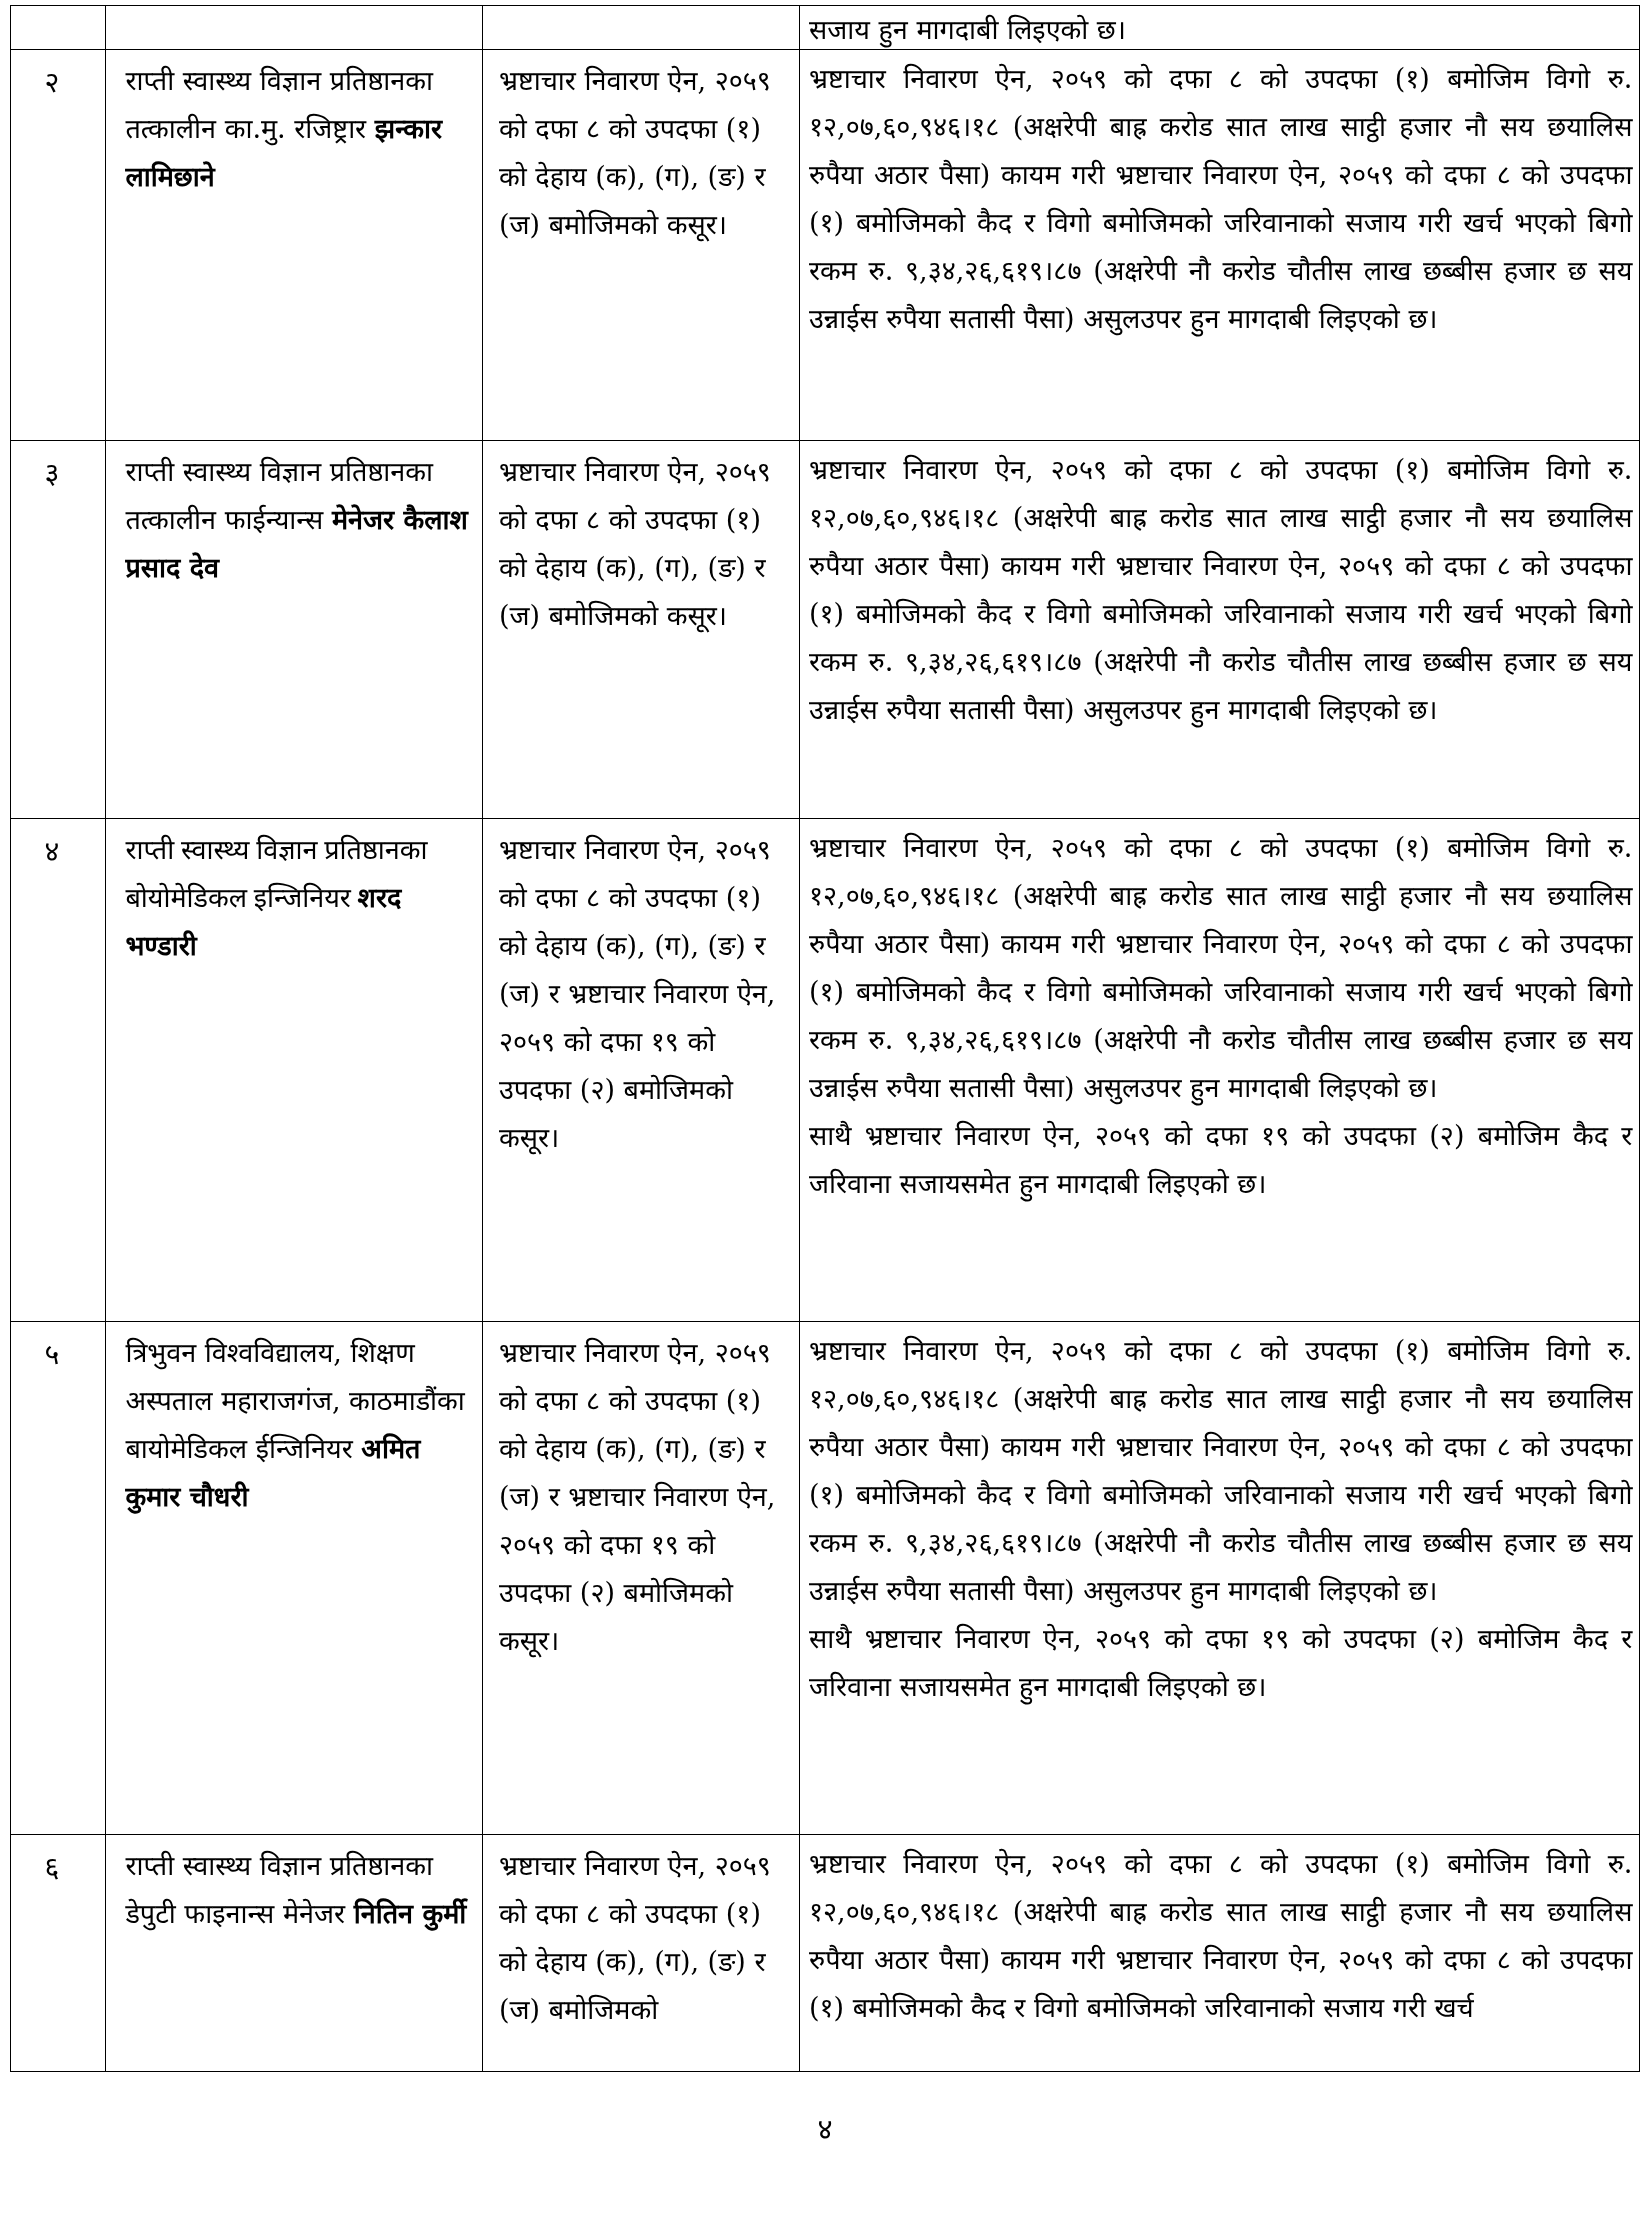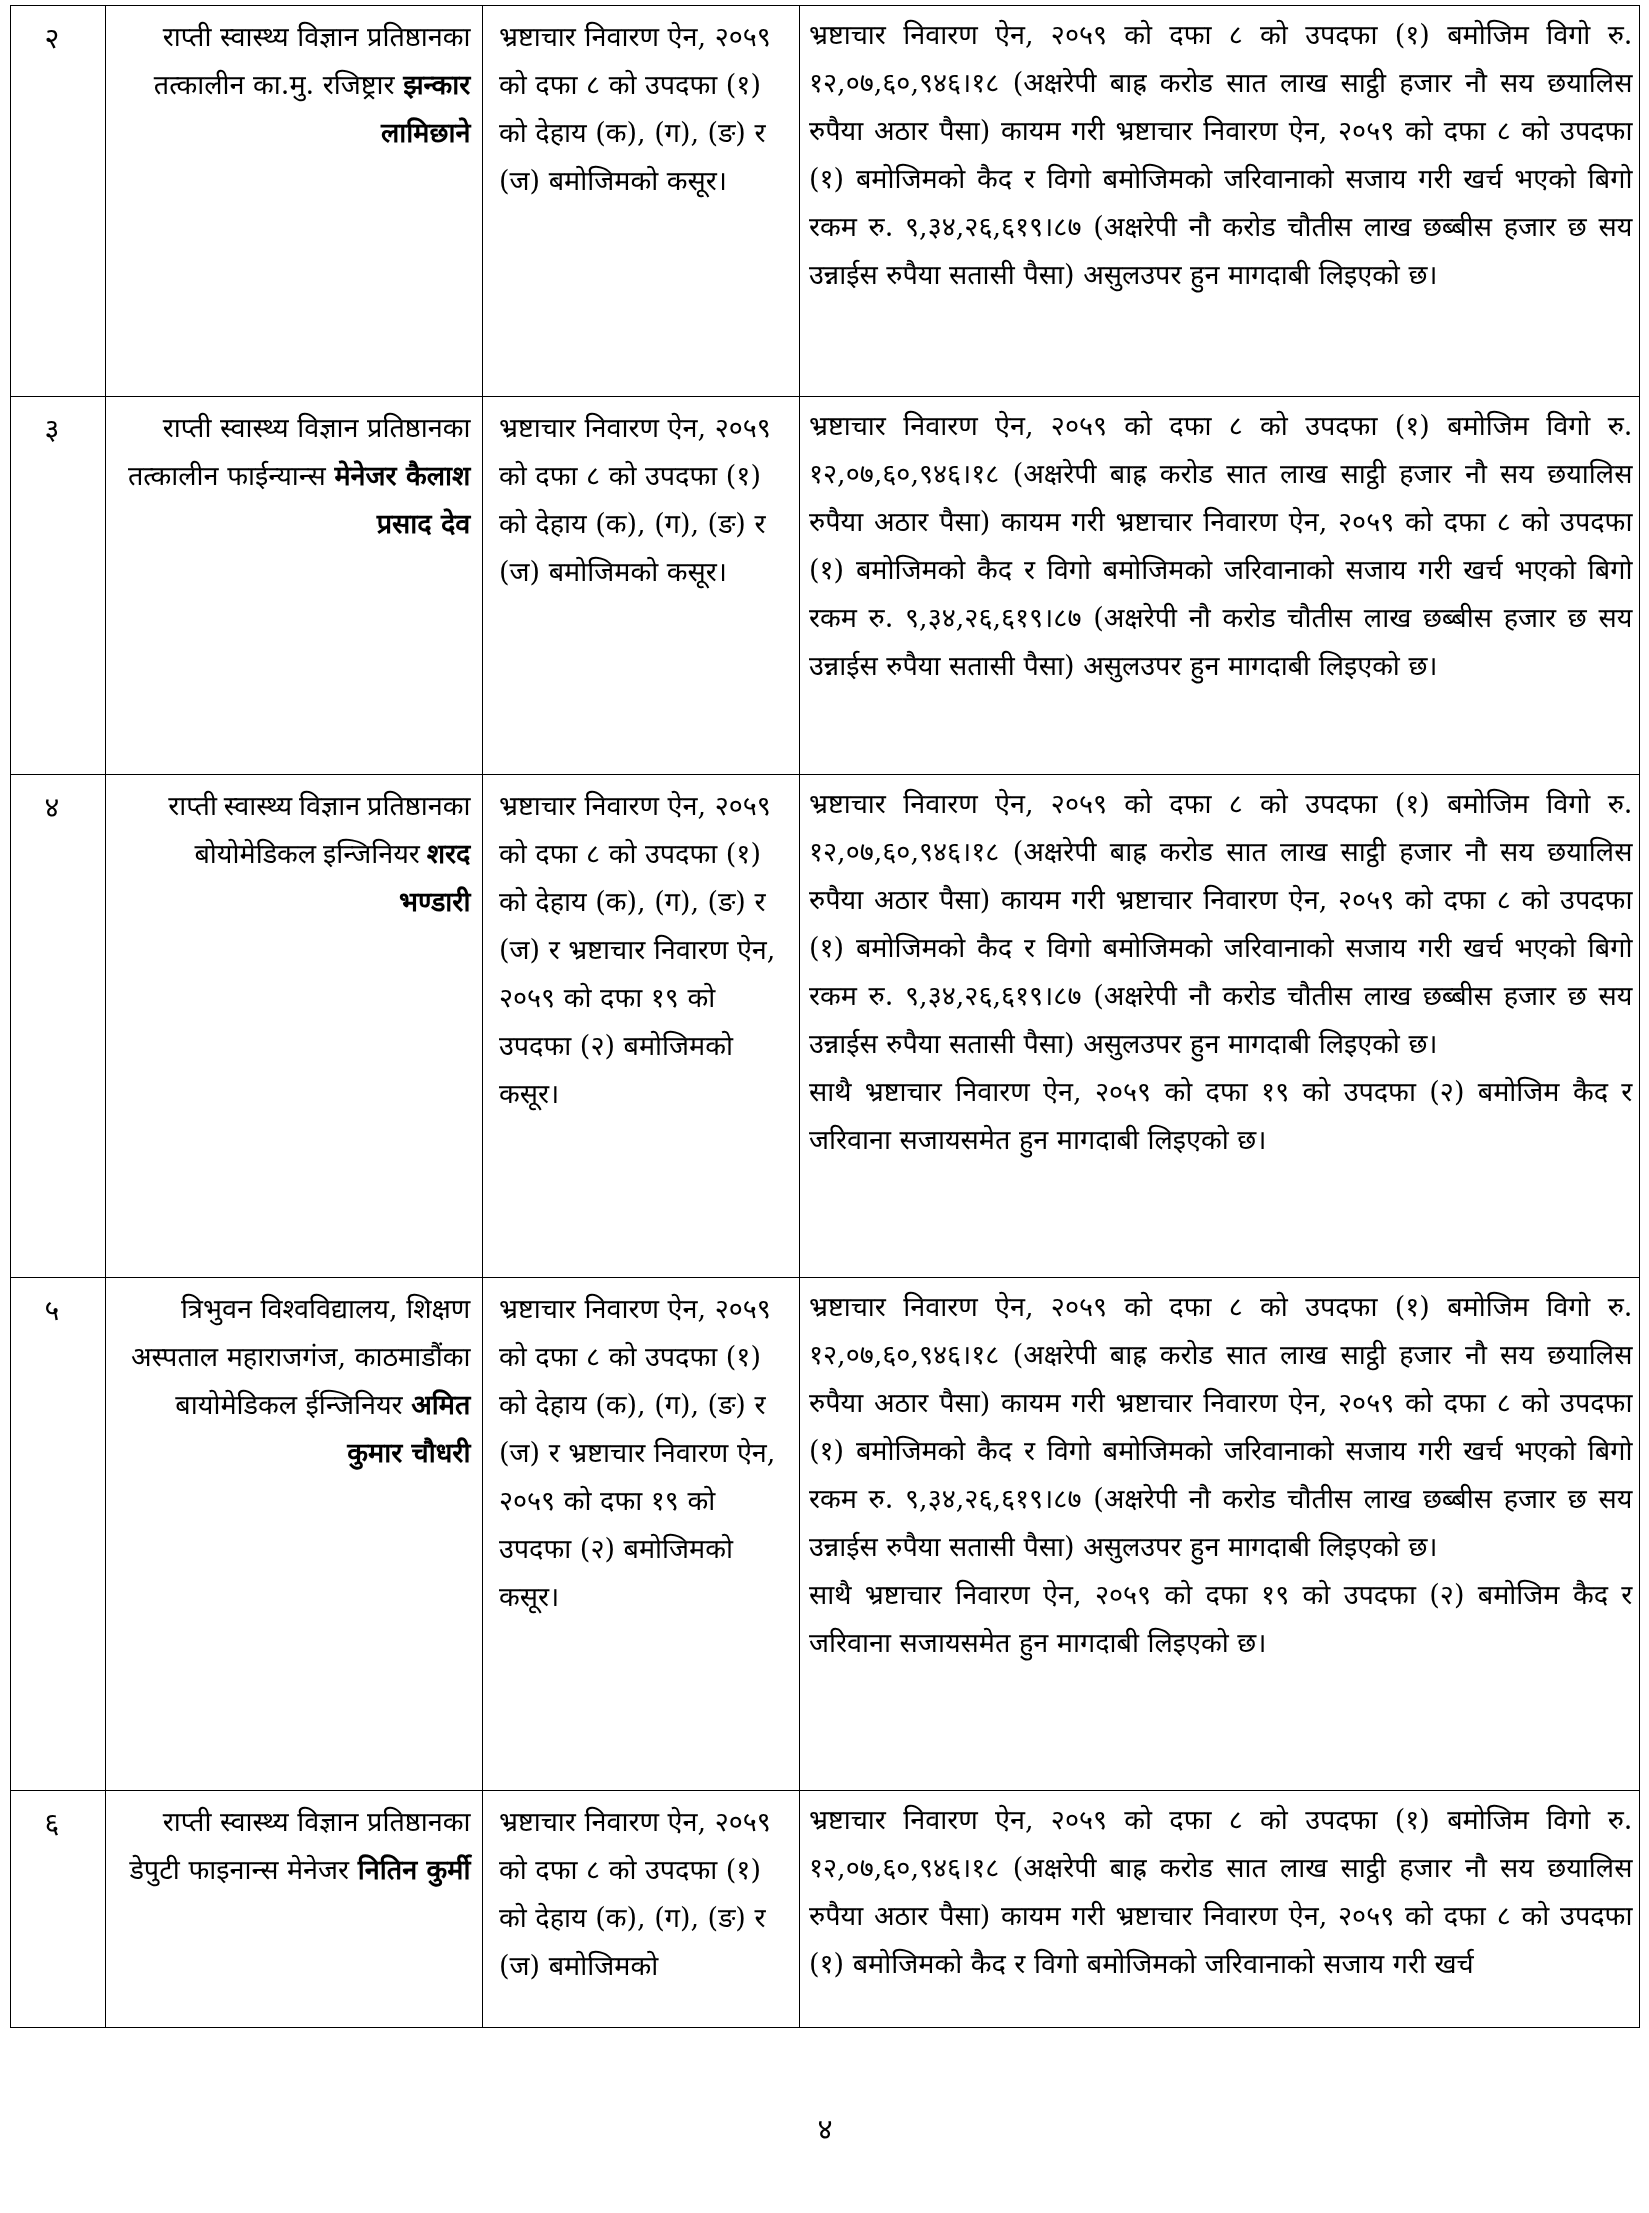--- a/index.html
+++ b/index.html
@@ -27,21 +27,20 @@
     overflow:hidden;
     font-size:27px;
     line-height:48px;
   }
   .sn-cell{
     padding:8.6px 3.5px 0 33px;
     font-size:28.5px;
   }
   .accused-cell{
     padding:7px 12px 0 19px;
-    text-align:right;
   }
   .charge-cell{
     padding:7px 8.6px 0 15.6px;
   }
   .claim-cell{
     padding:5.2px 7px 0 8.6px;
     text-align:justify;
   }
   .claim-cell p{
     margin:0;
@@ -68,20 +67,34 @@
 <div class="page">
 
   <table class="case-table">
     <colgroup>
       <col style="width:95px">
       <col style="width:377px">
       <col style="width:317px">
       <col style="width:840px">
     </colgroup>
     <tbody id="case-body">
+      <tr>
+        <td>
+            <div class="cell sn-cell" style="height:43px"></div>
+          </td>
+        <td>
+            <div class="cell accused-cell" style="height:43px"></div>
+          </td>
+        <td>
+            <div class="cell charge-cell" style="height:43px"></div>
+          </td>
+        <td>
+          <div class="cell claim-cell cont-claim" style="height:43px">सजाय हुन मागदाबी लिइएको छ।</div>
+        </td>
+      </tr>
     <tr>
           <td>
             <div class="cell sn-cell" style="height: 390px;">२</div>
           </td>
           <td>
             <div class="cell accused-cell" style="height: 390px;"><span>राप्ती स्वास्थ्य विज्ञान प्रतिष्ठानका तत्कालीन का.मु. रजिष्ट्रार </span><b>झन्कार लामिछाने</b></div>
           </td>
           <td>
             <div class="cell charge-cell" style="height: 390px;">भ्रष्टाचार निवारण ऐन, २०५९ को दफा ८ को उपदफा (१) को देहाय (क), (ग), (ङ) र (ज) बमोजिमको कसूर।</div>
           </td>

